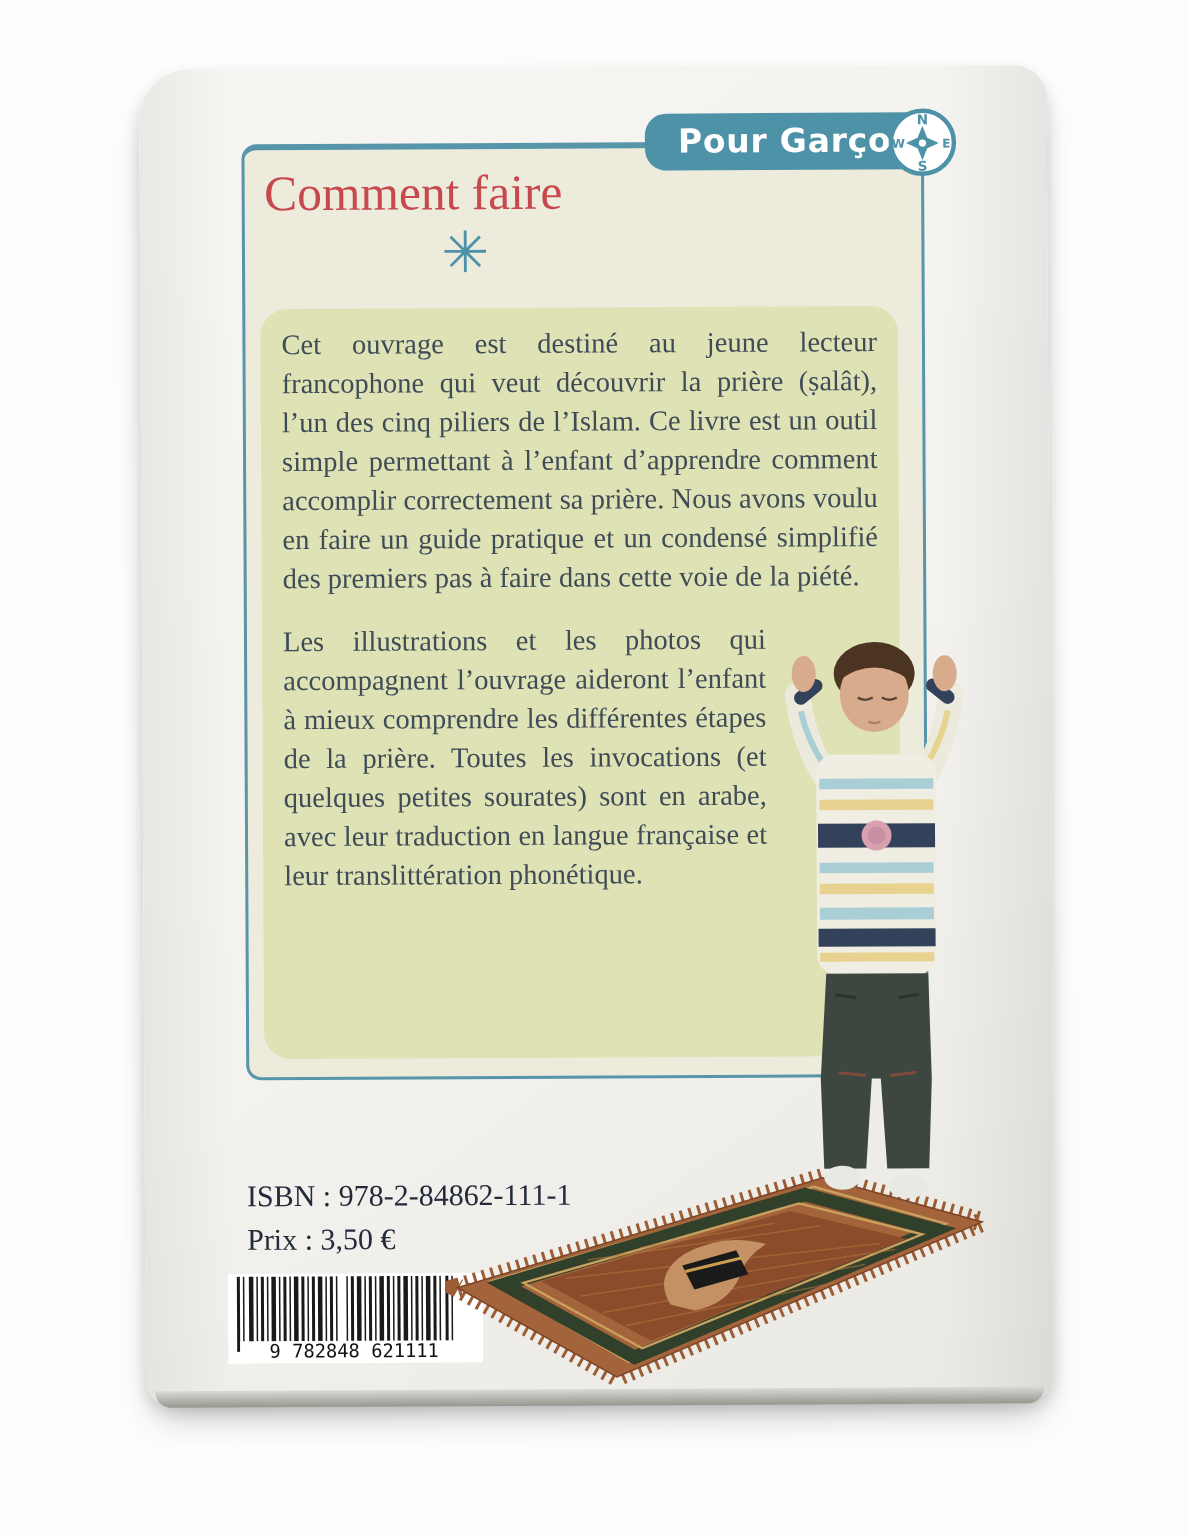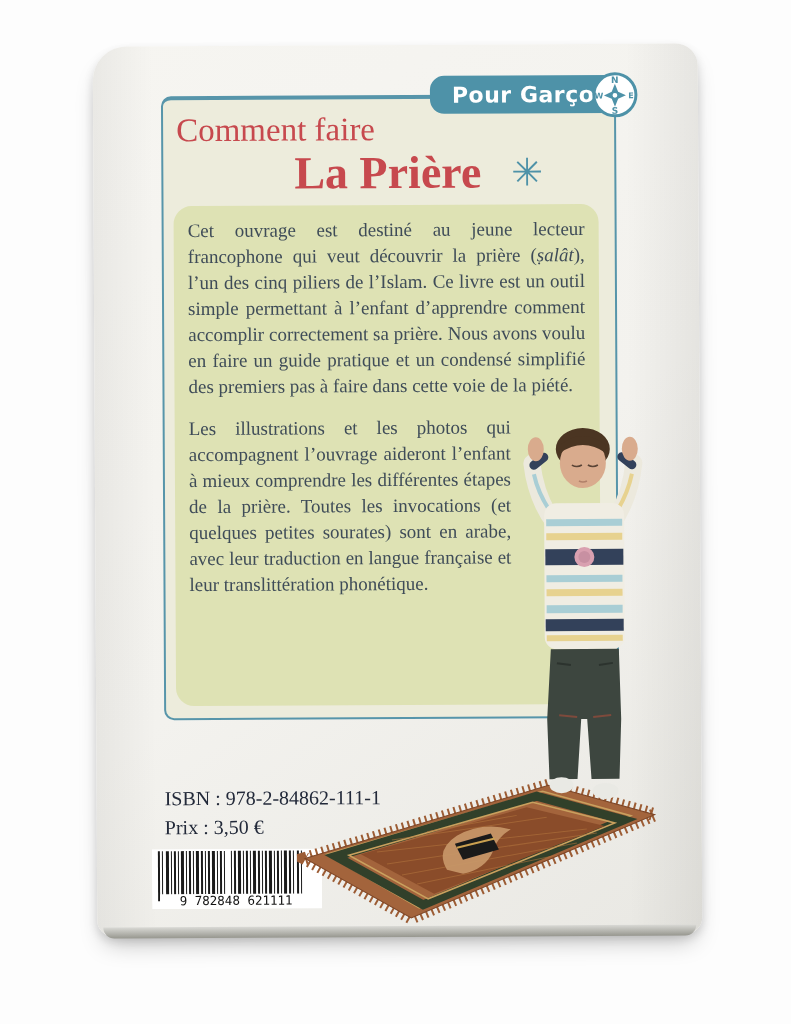--- a/index.html
+++ b/index.html
@@ -37,21 +37,21 @@
   .title-line2{font-size:46px;font-weight:bold;color:var(--red);line-height:48px;
         margin:2px 0 0 118px;display:flex;align-items:center;gap:30px;}
   .asterisk{color:var(--teal);font-size:38px;font-family:"DejaVu Sans",sans-serif;line-height:38px;}
   
   .text-box{position:absolute;left:80px;top:160px;width:425px;height:500px;
         background:var(--box-green);border-radius:18px;box-sizing:border-box;
         padding:12px 14px;overflow:hidden;z-index:2;}
   .text-box p{margin:0;color:var(--text-dark);font-size:19px;line-height:26px;
         text-align:justify;}
   .text-box p.p2{margin-top:16px;width:322px;}
-  .it{font-style:italic;}
+  .it{}
   
   .isbn-block{position:absolute;left:68px;top:738px;color:var(--navy);font-size:20px;
         line-height:29px;z-index:2;}
   .barcode{position:absolute;left:55px;top:803px;width:170px;height:60px;z-index:2;}
   
   .rug{position:absolute;left:200px;top:727px;width:368px;height:172px;z-index:3;}
   .boy{position:absolute;left:405px;top:375px;width:165px;height:390px;z-index:4;}
 </style>
 </head>
 <body>
@@ -70,21 +70,20 @@
         <text x="39" y="26.5" font-size="8" font-family="DejaVu Sans, sans-serif" font-weight="bold" fill="#4e92a8" text-anchor="middle">E</text>
         <text x="23" y="42" font-size="9" font-family="DejaVu Sans, sans-serif" font-weight="bold" fill="#4e92a8" text-anchor="middle">S</text>
         <path d="M23 12 L26.2 20 L34 23.5 L26.2 27 L23 35 L19.8 27 L12 23.5 L19.8 20 Z" fill="#4e92a8"></path>
         <circle cx="23" cy="23.5" r="2.4" fill="#ffffff"></circle>
       </svg>
     </div>
 
     <div class="title-block">
       <div class="title-line1">Comment faire</div>
       <div class="title-line2">
-        <span>La Prière</span>
         <span class="asterisk">✳</span>
       </div>
     </div>
 
     <div class="text-box">
       <p class="p1"><span>Cet ouvrage est destiné au jeune lecteur francophone qui veut découvrir la prière (</span><span class="it">ṣalât</span><span>), l’un des cinq piliers de l’Islam. Ce livre est un outil simple permettant à l’enfant d’apprendre comment accomplir correctement sa prière. Nous avons voulu en faire un guide pratique et un condensé simplifié des premiers pas à faire dans cette voie de la piété.</span></p>
       <p class="p2">Les illustrations et les photos qui accompagnent l’ouvrage aideront l’enfant à mieux comprendre les différentes étapes de la prière. Toutes les invocations (et quelques petites sourates) sont en arabe, avec leur traduction en langue française et leur translittération phonétique.</p>
     </div>
 
     <svg class="rug" viewBox="0 0 368 172">

